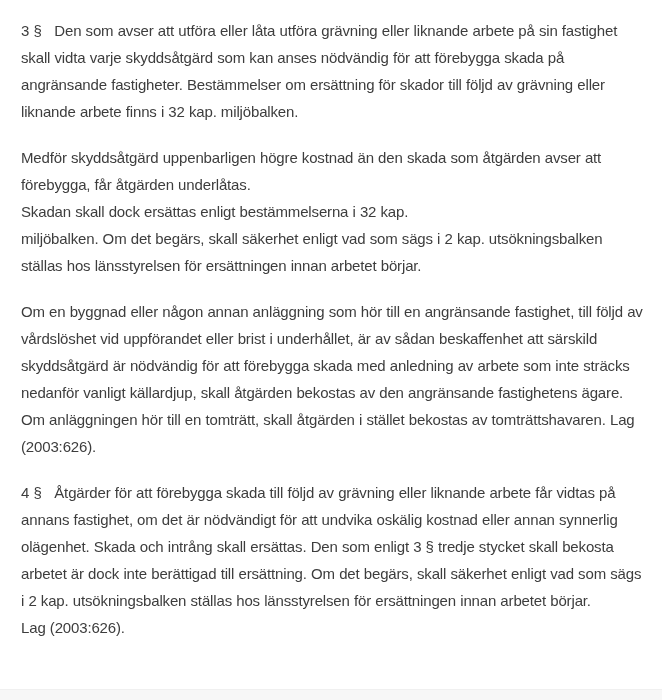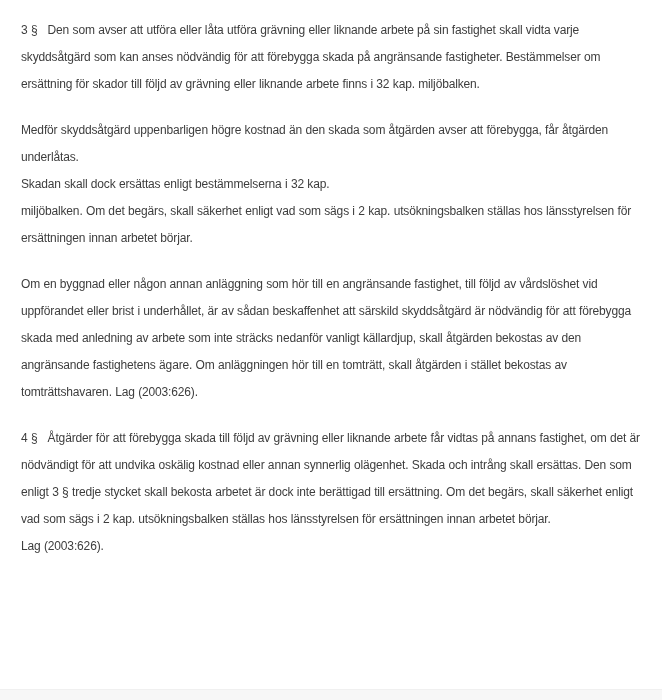--- a/index.html
+++ b/index.html
@@ -15,21 +15,21 @@
     position: relative;
     font-family: "Liberation Sans", "DejaVu Sans", sans-serif;
     color: #3d3d3d;
   }
   .content {
     padding: 17px 19px 0 21px;
     box-sizing: border-box;
   }
   .statute-paragraph {
     margin: 0 0 19px 0;
-    font-size: 12px;
+    font-size: 15px;
     line-height: 27px;
     letter-spacing: -0.15px;
     white-space: pre-line;        
     max-width: 622px;
     word-spacing: 0.2px;
   }
   .footer-strip {
     position: absolute;
     left: 0;
     right: 0;

